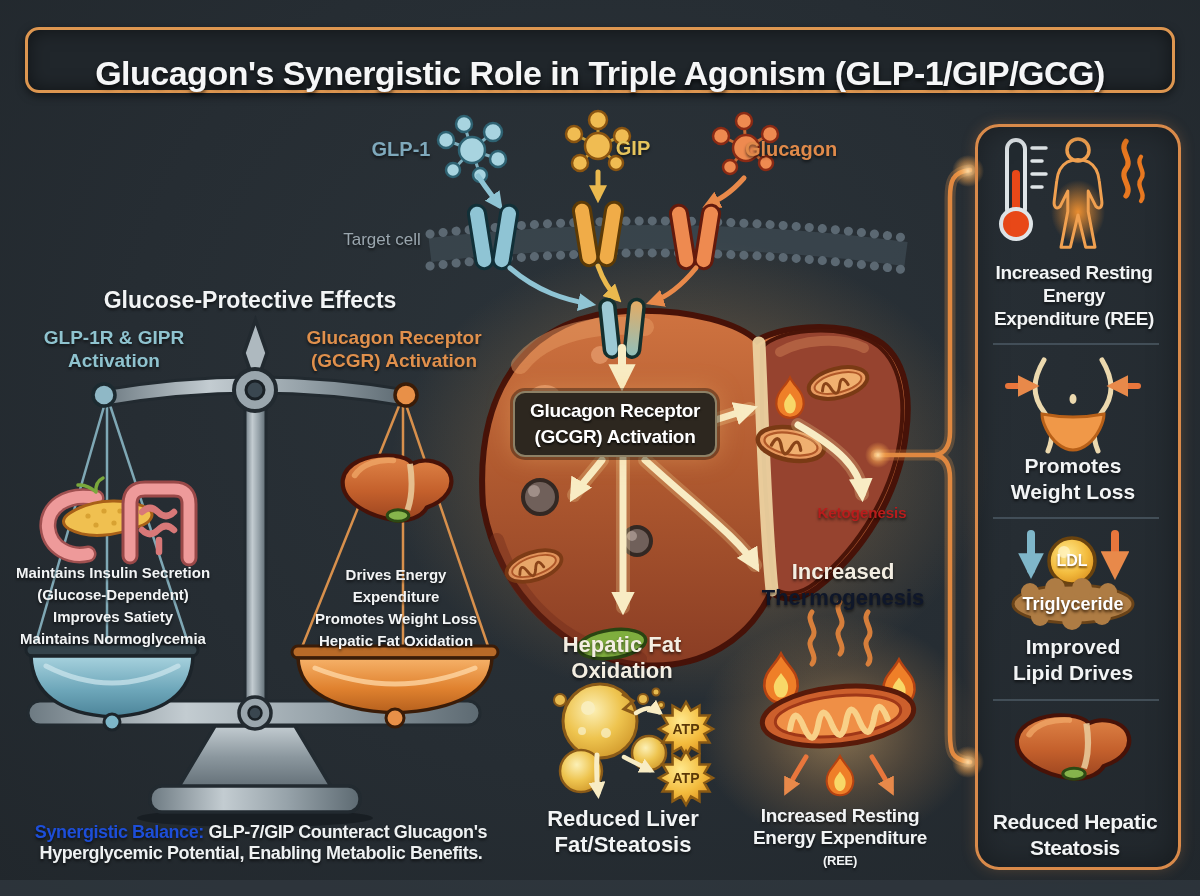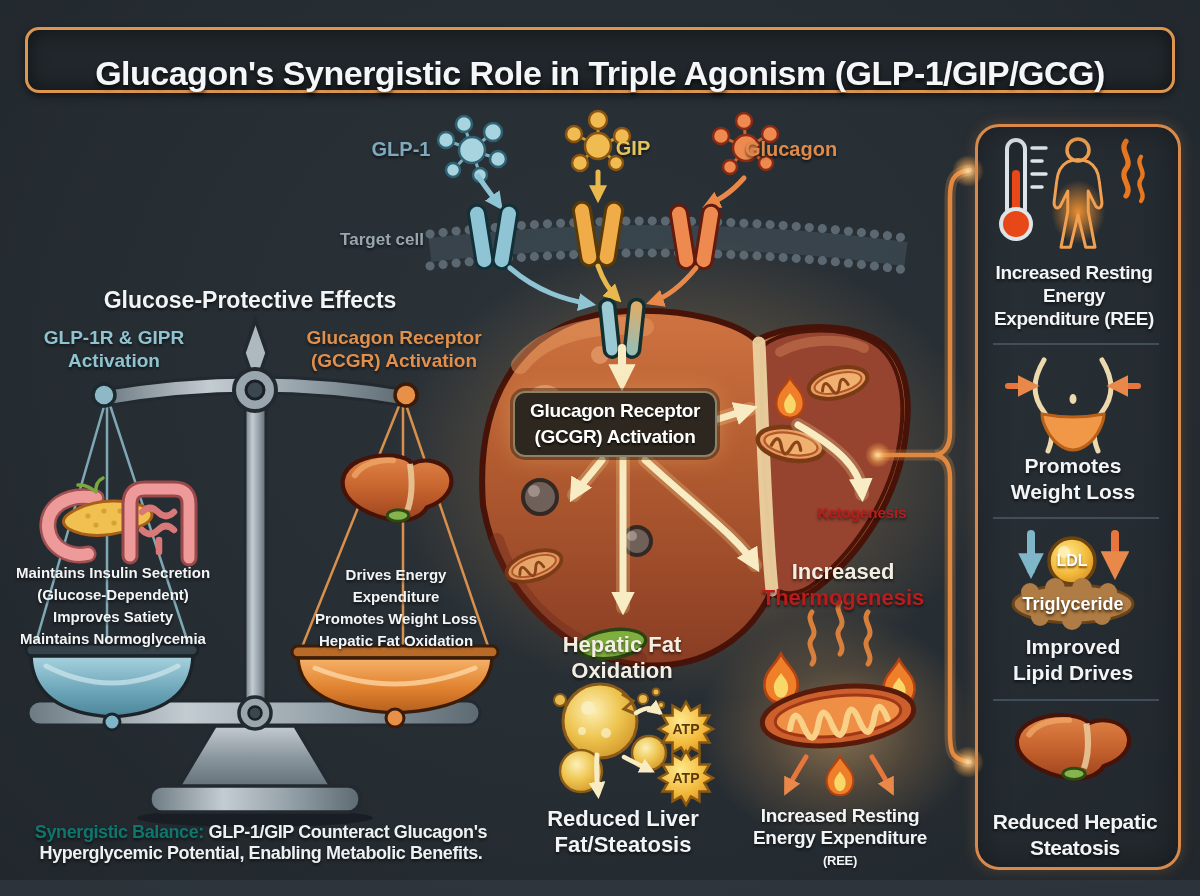--- a/index.html
+++ b/index.html
@@ -22,21 +22,21 @@
        display:flex;flex-direction:column;align-items:center;justify-content:center;}
   .gcgr-box div{font-size:19px;font-weight:bold;color:#fff;line-height:26px;
        text-shadow:0 2px 2px rgba(0,0,0,.7);letter-spacing:-.3px;}
   .sidebar{position:absolute;left:975px;top:124px;width:200px;height:740px;
        border:3.5px solid #d98a4a;border-radius:24px;
        box-shadow:0 0 14px rgba(217,138,74,.25), inset 0 0 30px rgba(0,0,0,.35);}
   .divider{position:absolute;left:993px;width:166px;height:2px;background:#46525c;opacity:.9;}
   .footer{position:absolute;left:261px;top:843px;transform:translate(-50%,-50%);
        white-space:nowrap;font-size:18px;font-weight:600;letter-spacing:-.4px;
        text-shadow:0 2px 3px rgba(0,0,0,.6);}
-  .footer .b{color:#0f766e;font-weight:bold;}
+  .footer .b{color:#1d4ed8;font-weight:bold;}
   .footer .r{color:#eef1f2;}
   .bottom-band{position:absolute;left:0;bottom:0;width:1200px;height:16px;background:#333b42;opacity:.65;}
 </style>
 </head>
 <body>
 
 <div id="stage">
 
 <svg width="1200" height="896" viewBox="0 0 1200 896">
 <defs>
@@ -446,21 +446,21 @@
 <use href="#liverSm" transform="translate(1012,710) scale(1.24,1.12)"></use>
 </svg>
 
 <div class="title-box">
   <span class="t">Glucagon's Synergistic Role in Triple Agonism (GLP-1/GIP/GCG)</span>
 </div>
 
 <div class="lbl" style="left:401px;top:149px;font-size:20px;color:#7fa9bc">GLP-1</div>
 <div class="lbl" style="left:633px;top:148px;font-size:20px;color:#e6c45c">GIP</div>
 <div class="lbl" style="left:791px;top:149px;font-size:20px;color:#e08a4a">Glucagon</div>
-<div class="lbl" style="left:382px;top:240px;font-size:17px;font-weight:bold;color:#9aa6ae">Target cell</div>
+<div class="lbl" style="left:382px;top:240px;font-size:17px;font-weight:normal;color:#9aa6ae">Target cell</div>
 
 <div class="lbl" style="left:250px;top:300px;font-size:23px">Glucose-Protective Effects</div>
 <div class="lbl" style="left:114px;top:338px;font-size:19px;color:#8fc3cf">GLP-1R &amp; GIPR</div>
 <div class="lbl" style="left:114px;top:361px;font-size:19px;color:#8fc3cf">Activation</div>
 <div class="lbl" style="left:394px;top:338px;font-size:19px;color:#e0904c">Glucagon Receptor</div>
 <div class="lbl" style="left:394px;top:361px;font-size:19px;color:#e0904c">(GCGR) Activation</div>
 
 <div class="lbl" style="left:113px;top:572px;font-size:15px;font-weight:600">Maintains Insulin Secretion</div>
 <div class="lbl" style="left:113px;top:594px;font-size:15px;font-weight:600">(Glucose-Dependent)</div>
 <div class="lbl" style="left:113px;top:616px;font-size:15px;font-weight:600">Improves Satiety</div>
@@ -471,21 +471,21 @@
 <div class="lbl" style="left:396px;top:618px;font-size:15px;font-weight:600">Promotes Weight Loss</div>
 <div class="lbl" style="left:396px;top:640px;font-size:15px;font-weight:600">Hepatic Fat Oxidation</div>
 
 <div class="gcgr-box">
   <div>Glucagon Receptor</div>
   <div>(GCGR) Activation</div>
 </div>
 
 <div class="lbl" style="left:862px;top:512px;font-size:15px;color:#b91c1c">Ketogenesis</div>
 <div class="lbl" style="left:843px;top:572px;font-size:22px;color:#f3eee2">Increased</div>
-<div class="lbl" style="left:843px;top:598px;font-size:22px;color:#b91c1c">Thermogenesis</div>
+<div class="lbl" style="left:843px;top:598px;font-size:22px;color:#0f172a">Thermogenesis</div>
 <div class="lbl" style="left:622px;top:645px;font-size:22px;color:#f3eee2">Hepatic Fat</div>
 <div class="lbl" style="left:622px;top:671px;font-size:22px;color:#f3eee2">Oxidation</div>
 
 <div class="lbl" style="left:686px;top:729px;font-size:14px;font-weight:800;color:#5a3808;text-shadow:none">ATP</div>
 <div class="lbl" style="left:686px;top:778px;font-size:14px;font-weight:800;color:#5a3808;text-shadow:none">ATP</div>
 
 <div class="lbl" style="left:623px;top:819px;font-size:22px">Reduced Liver</div>
 <div class="lbl" style="left:623px;top:845px;font-size:22px">Fat/Steatosis</div>
 <div class="lbl" style="left:840px;top:816px;font-size:19px;letter-spacing:-.3px">Increased Resting</div>
 <div class="lbl" style="left:840px;top:838px;font-size:19px;letter-spacing:-.3px">Energy Expenditure</div>
@@ -505,19 +505,19 @@
 
 <div class="lbl" style="left:1072px;top:561px;font-size:16px;font-weight:800;color:#ffffff;text-shadow:0 2px 2px rgba(90,50,0,.8)">LDL</div>
 <div class="lbl" style="left:1073px;top:604px;font-size:18px;font-weight:800;color:#ffffff;text-shadow:0 2px 3px rgba(40,20,0,.9)">Triglyceride</div>
 <div class="lbl" style="left:1073px;top:647px;font-size:21px">Improved</div>
 <div class="lbl" style="left:1073px;top:673px;font-size:21px">Lipid Drives</div>
 
 <div class="lbl" style="left:1075px;top:822px;font-size:21px;letter-spacing:-.4px">Reduced Hepatic</div>
 <div class="lbl" style="left:1075px;top:848px;font-size:21px;letter-spacing:-.4px">Steatosis</div>
 
 <div class="footer">
-  <div><span class="b">Synergistic Balance:</span><span class="r"> GLP-1/GIP Counteract Glucagon's</span></div>
+  <div><span class="b">Synergistic Balance:</span><span class="r"> GLP-7/GIP Counteract Glucagon's</span></div>
   <div style="text-align:center"><span class="r">Hyperglycemic Potential, Enabling Metabolic Benefits.</span></div>
 </div>
 
 <div class="bottom-band"></div>
 
 </div>
 
 </body></html>

